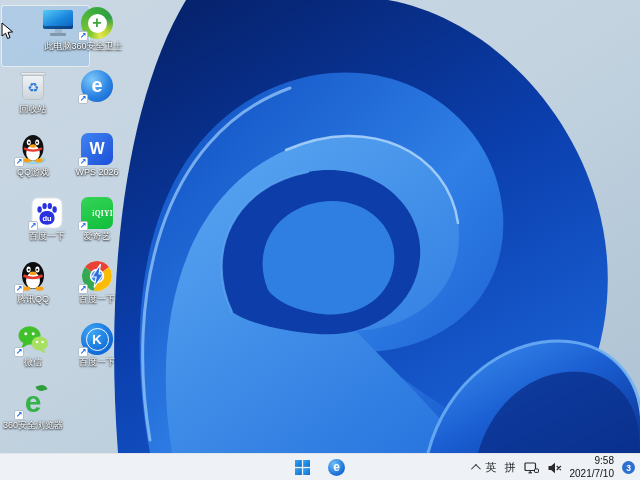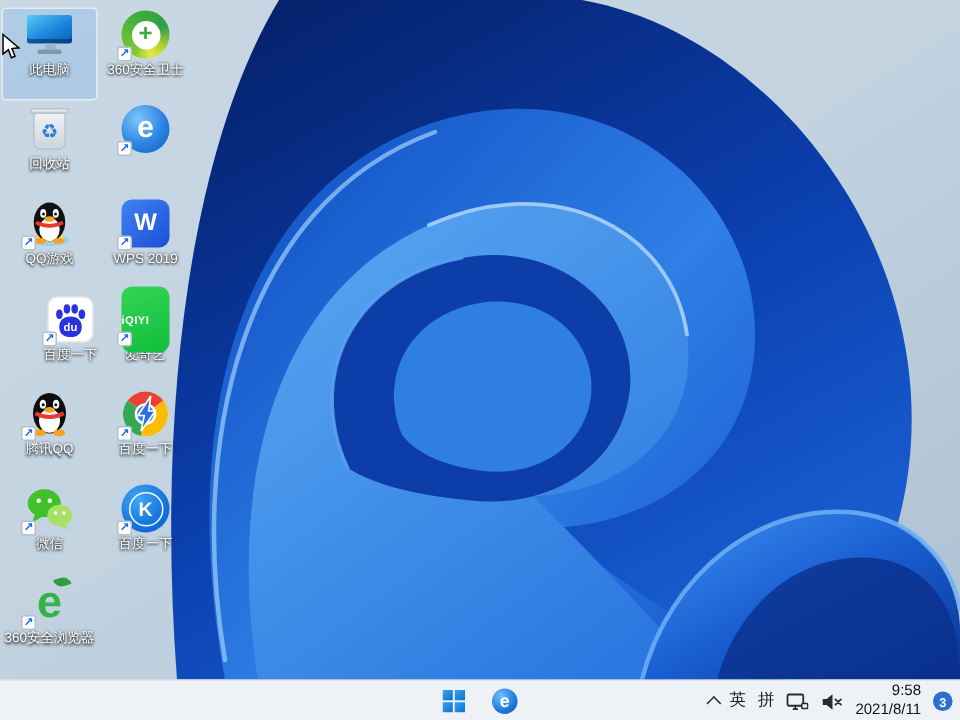--- a/index.html
+++ b/index.html
@@ -4,21 +4,21 @@
 <style>
   html,body{margin:0;padding:0;}
   body{width:640px;height:480px;position:relative;overflow:hidden;
        font-family:"Liberation Sans","DejaVu Sans",sans-serif;background:#c3d3e0;}
 
   
   .wallpaper{position:absolute;left:0;top:0;width:640px;height:453px;display:block;}
 
   
   .cell{position:absolute;width:62px;height:60px;display:flex;flex-direction:column;align-items:center;cursor:default;}
-  .cell.sel{background:rgba(140,185,230,.42);outline:1px solid rgba(255,255,255,.5);border-radius:2px;}
+  .cell.sel{background:rgba(140,185,230,.42);outline:1px solid rgba(255,255,255,.5);border-radius:2px;padding-left:25px;}
   .icon-box{width:34px;height:34px;position:relative;display:flex;align-items:center;justify-content:center;flex:none;}
   .icon-box svg{display:block;}
   .label{margin-top:1px;font-size:9px;color:#fff;text-align:center;line-height:1.2;max-width:62px;word-break:break-all;
          text-shadow:0 1px 2px rgba(0,0,0,.9),0 0 2px rgba(0,0,0,.65);}
   .sc{position:absolute;left:-2px;bottom:-1px;width:10px;height:10px;background:#fff;border:1px solid #b6c0ca;border-radius:2px;
       display:flex;align-items:center;justify-content:center;box-sizing:border-box;}
   .sc span{color:#1a6ae8;font-size:8px;font-weight:bold;line-height:1;}
 
   
   .mon-screen{width:30px;height:19px;border-radius:2px;margin:0 auto;
@@ -44,22 +44,22 @@
   .eball{width:32px;height:32px;border-radius:50%;display:flex;align-items:center;justify-content:center;
       background:radial-gradient(circle at 35% 30%,#7ec8f8,#2b84e4 55%,#0f5cc0);}
   .eball span{color:#fff;font-size:20px;font-weight:bold;line-height:1;margin-top:-2px;}
 
   
   .wps{width:32px;height:32px;border-radius:7px;display:flex;align-items:center;justify-content:center;
       background:linear-gradient(135deg,#3f84f2,#1d4fd7);}
   .wps span{color:#fff;font-weight:bold;font-size:16px;}
 
   
-  .iqy{width:32px;height:44px;border-radius:7px;display:flex;align-items:center;justify-content:flex-start;
-      background:linear-gradient(160deg,#35d455,#0fbe3c);}
+  .iqy{width:32px;height:32px;border-radius:7px;display:flex;align-items:center;justify-content:flex-end;
+      background:linear-gradient(160deg,#35d455,#0fbe3c);font-family:Liberation Serif, serif;}
   .iqy span{color:#fff;font-weight:bold;font-size:7.5px;letter-spacing:.3px;}
 
   
   .kg{width:32px;height:32px;border-radius:50%;display:flex;align-items:center;justify-content:center;
       background:radial-gradient(circle at 35% 30%,#3fa6f5,#0f6bd8 70%);}
   .kg-ring{width:23px;height:23px;border:1.5px solid rgba(255,255,255,.95);border-radius:50%;
       display:flex;align-items:center;justify-content:center;box-sizing:border-box;}
   .kg-ring span{color:#fff;font-weight:bold;font-size:13px;line-height:1;}
 
   
@@ -204,21 +204,21 @@
 
 <div class="cell" style="left:66px;top:132px">
   <div class="icon-box">
     <div class="wps">
         <span>W</span>
       </div>
     <div class="sc">
         <span>↗</span>
       </div>
   </div>
-  <div class="label">WPS 2019</div>
+  <div class="label">WPS 2026</div>
 </div>
 
 <div class="cell" style="left:16px;top:196px">
   <div class="icon-box">
     <svg width="32" height="32" viewBox="0 0 32 32">
       <rect x="1" y="1" width="30" height="30" rx="6" fill="#fff" stroke="#dfe5ec"></rect>
       <g fill="#2932e1">
         <ellipse cx="8.6" cy="12.5" rx="2.2" ry="3.2"></ellipse>
         <ellipse cx="13.6" cy="9" rx="2.2" ry="3.1"></ellipse>
         <ellipse cx="18.8" cy="9" rx="2.2" ry="3.1"></ellipse>
@@ -362,21 +362,21 @@
       <path d="M4.5 11.8 h3.5" stroke="#2a2a2a" stroke-width="1.2"></path>
       <path d="M6.2 9.5 v2.3" stroke="#2a2a2a" stroke-width="1.2"></path>
       <rect x="10.5" y="8" width="4" height="3.4" rx="0.6" fill="#eef1f6" stroke="#2a2a2a" stroke-width="1"></rect>
     </svg>
     <svg width="15" height="14" viewBox="0 0 15 14">
       <path d="M1.5 5 v4 h2.6 L8 12.2 V1.8 L4.1 5 Z" fill="#2a2a2a"></path>
       <path d="M10 5.3 L13.6 8.7 M13.6 5.3 L10 8.7" stroke="#2a2a2a" stroke-width="1.2" stroke-linecap="round"></path>
     </svg>
     <div class="clock">
       <div>9:58</div>
-      <div>2021/8/11</div>
+      <div>2021/7/10</div>
     </div>
     <div class="badge">3</div>
   </div>
 </div>
 
 <svg class="cursor" width="14" height="18" viewBox="0 0 14 18">
   <path d="M1 1 L1 14 L4.6 11.2 L6.6 16.5 L9 15.5 L7 10.4 L11.6 9.9 Z" fill="#fff" stroke="#000" stroke-width="1"></path>
 </svg>
 
 </body></html>

